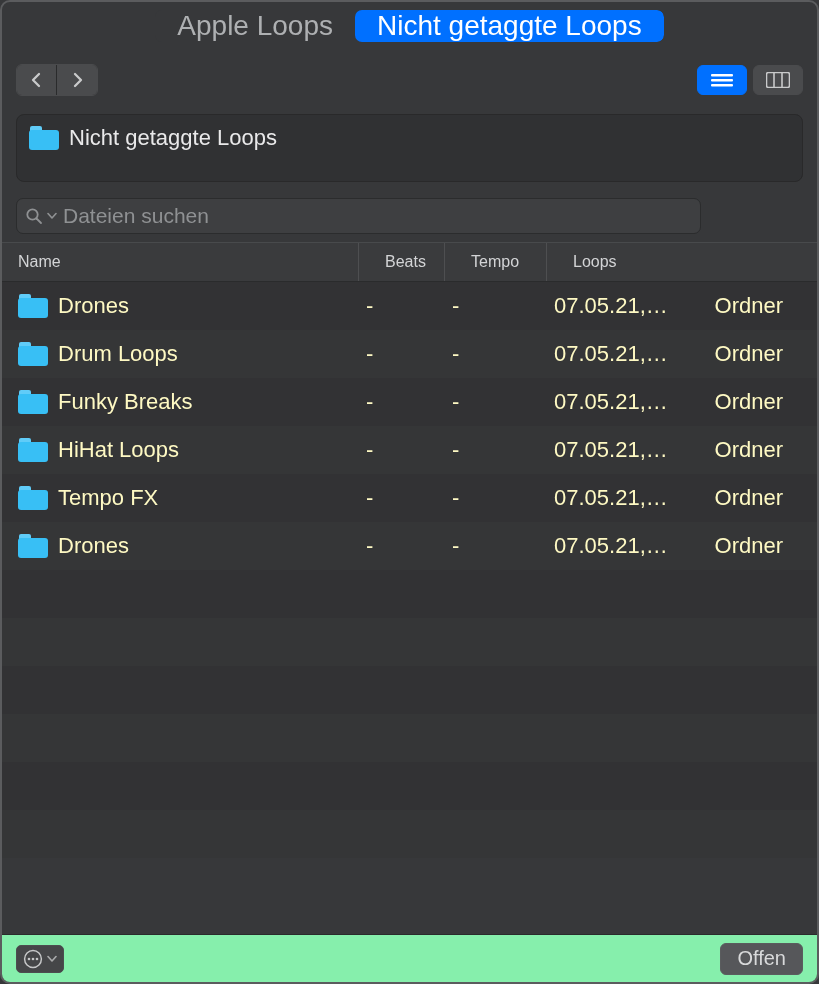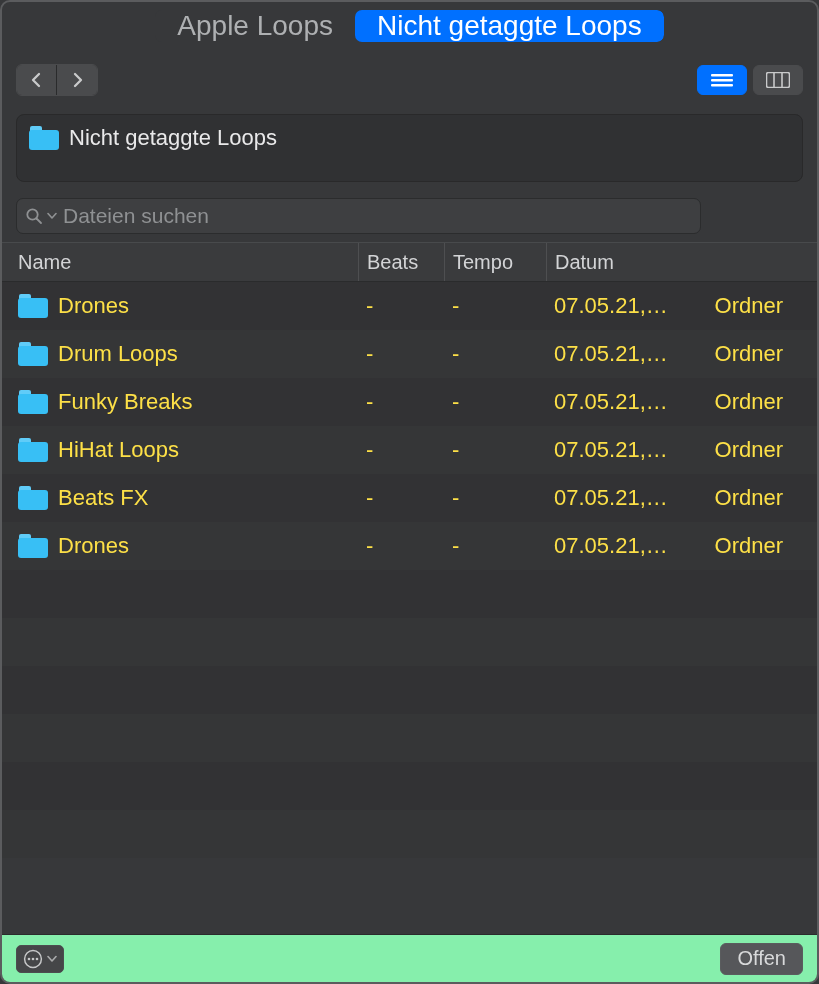--- a/index.html
+++ b/index.html
@@ -111,35 +111,35 @@
     color:var(--text);font-size:21px;
   }
   .search input::placeholder{color:#8f9193;}
   
   .colhead{
     display:flex;align-items:center;height:40px;
     background:#3a3b3d;
     border-top:1px solid #484a4c;
     border-bottom:1px solid #2a2b2c;
     padding-left:16px;
-    font-size:20px;color:#d3d4d6;
+    font-size:16px;color:#d3d4d6;
   }
   .col-name{flex:0 0 340px;}
   .col-beats{flex:0 0 86px;}
   .col-tempo{flex:0 0 102px;}
   .col-date{flex:0 0 166px;}
   .col-size{flex:1;text-align:right;padding-right:18px;}
   .sep{border-left:1px solid #4e4f51;height:100%;}
-  .colhead > div{display:flex;align-items:center;height:100%;padding-left:8px;}
+  .colhead > div{display:flex;align-items:center;height:100%;padding-left:26px;}
   .colhead > div:first-child{padding-left:0;}
   
   .rows{flex:1;overflow:hidden;}
   .row{
     display:flex;align-items:center;height:48px;
-    padding-left:16px;font-size:22px;color:#fde047;
+    padding-left:16px;font-size:22px;color:#fef9c3;
   }
   .row:nth-child(odd){background:var(--stripe2);}
   .row:nth-child(even){background:var(--stripe1);}
   .row .name-cell{flex:0 0 340px;display:flex;align-items:center;gap:10px;}
   .row .beats-cell{flex:0 0 86px;padding-left:8px;}
   .row .tempo-cell{flex:0 0 102px;padding-left:8px;}
   .row .date-cell{flex:0 0 166px;padding-left:8px;}
   .row .size-cell{flex:1;text-align:right;padding-right:34px;}
   .row.empty{color:transparent;}
   
@@ -220,21 +220,21 @@
       <path d="M1 1.5 L5 6 L9 1.5" stroke="#8f9193" stroke-width="1.6" fill="none" stroke-linecap="round" stroke-linejoin="round"></path>
     </svg>
     <input type="text" placeholder="Dateien suchen" style="">
   </div>
 </div>
 
 <div class="colhead">
   <div class="col-name">Name</div>
   <div class="col-beats sep">Beats</div>
   <div class="col-tempo sep">Tempo</div>
-  <div class="col-date sep">Datum</div>
+  <div class="col-date sep">Loops</div>
 </div>
 
 <div class="rows" id="rows">
     <div class="row">
     <div class="name-cell">
       <span class="folder-icon">
           <span class="tab"></span>
           <span class="body"></span>
         </span>
       <span>Drones</span>
@@ -282,21 +282,21 @@
     <div class="tempo-cell">-</div>
     <div class="date-cell">07.05.21,…</div>
     <div class="size-cell">Ordner</div>
     </div>
     <div class="row">
     <div class="name-cell">
       <span class="folder-icon">
           <span class="tab"></span>
           <span class="body"></span>
         </span>
-      <span>Beats FX</span>
+      <span>Tempo FX</span>
     </div>
     <div class="beats-cell">-</div>
     <div class="tempo-cell">-</div>
     <div class="date-cell">07.05.21,…</div>
     <div class="size-cell">Ordner</div>
     </div>
     <div class="row">
     <div class="name-cell">
       <span class="folder-icon">
           <span class="tab"></span>

